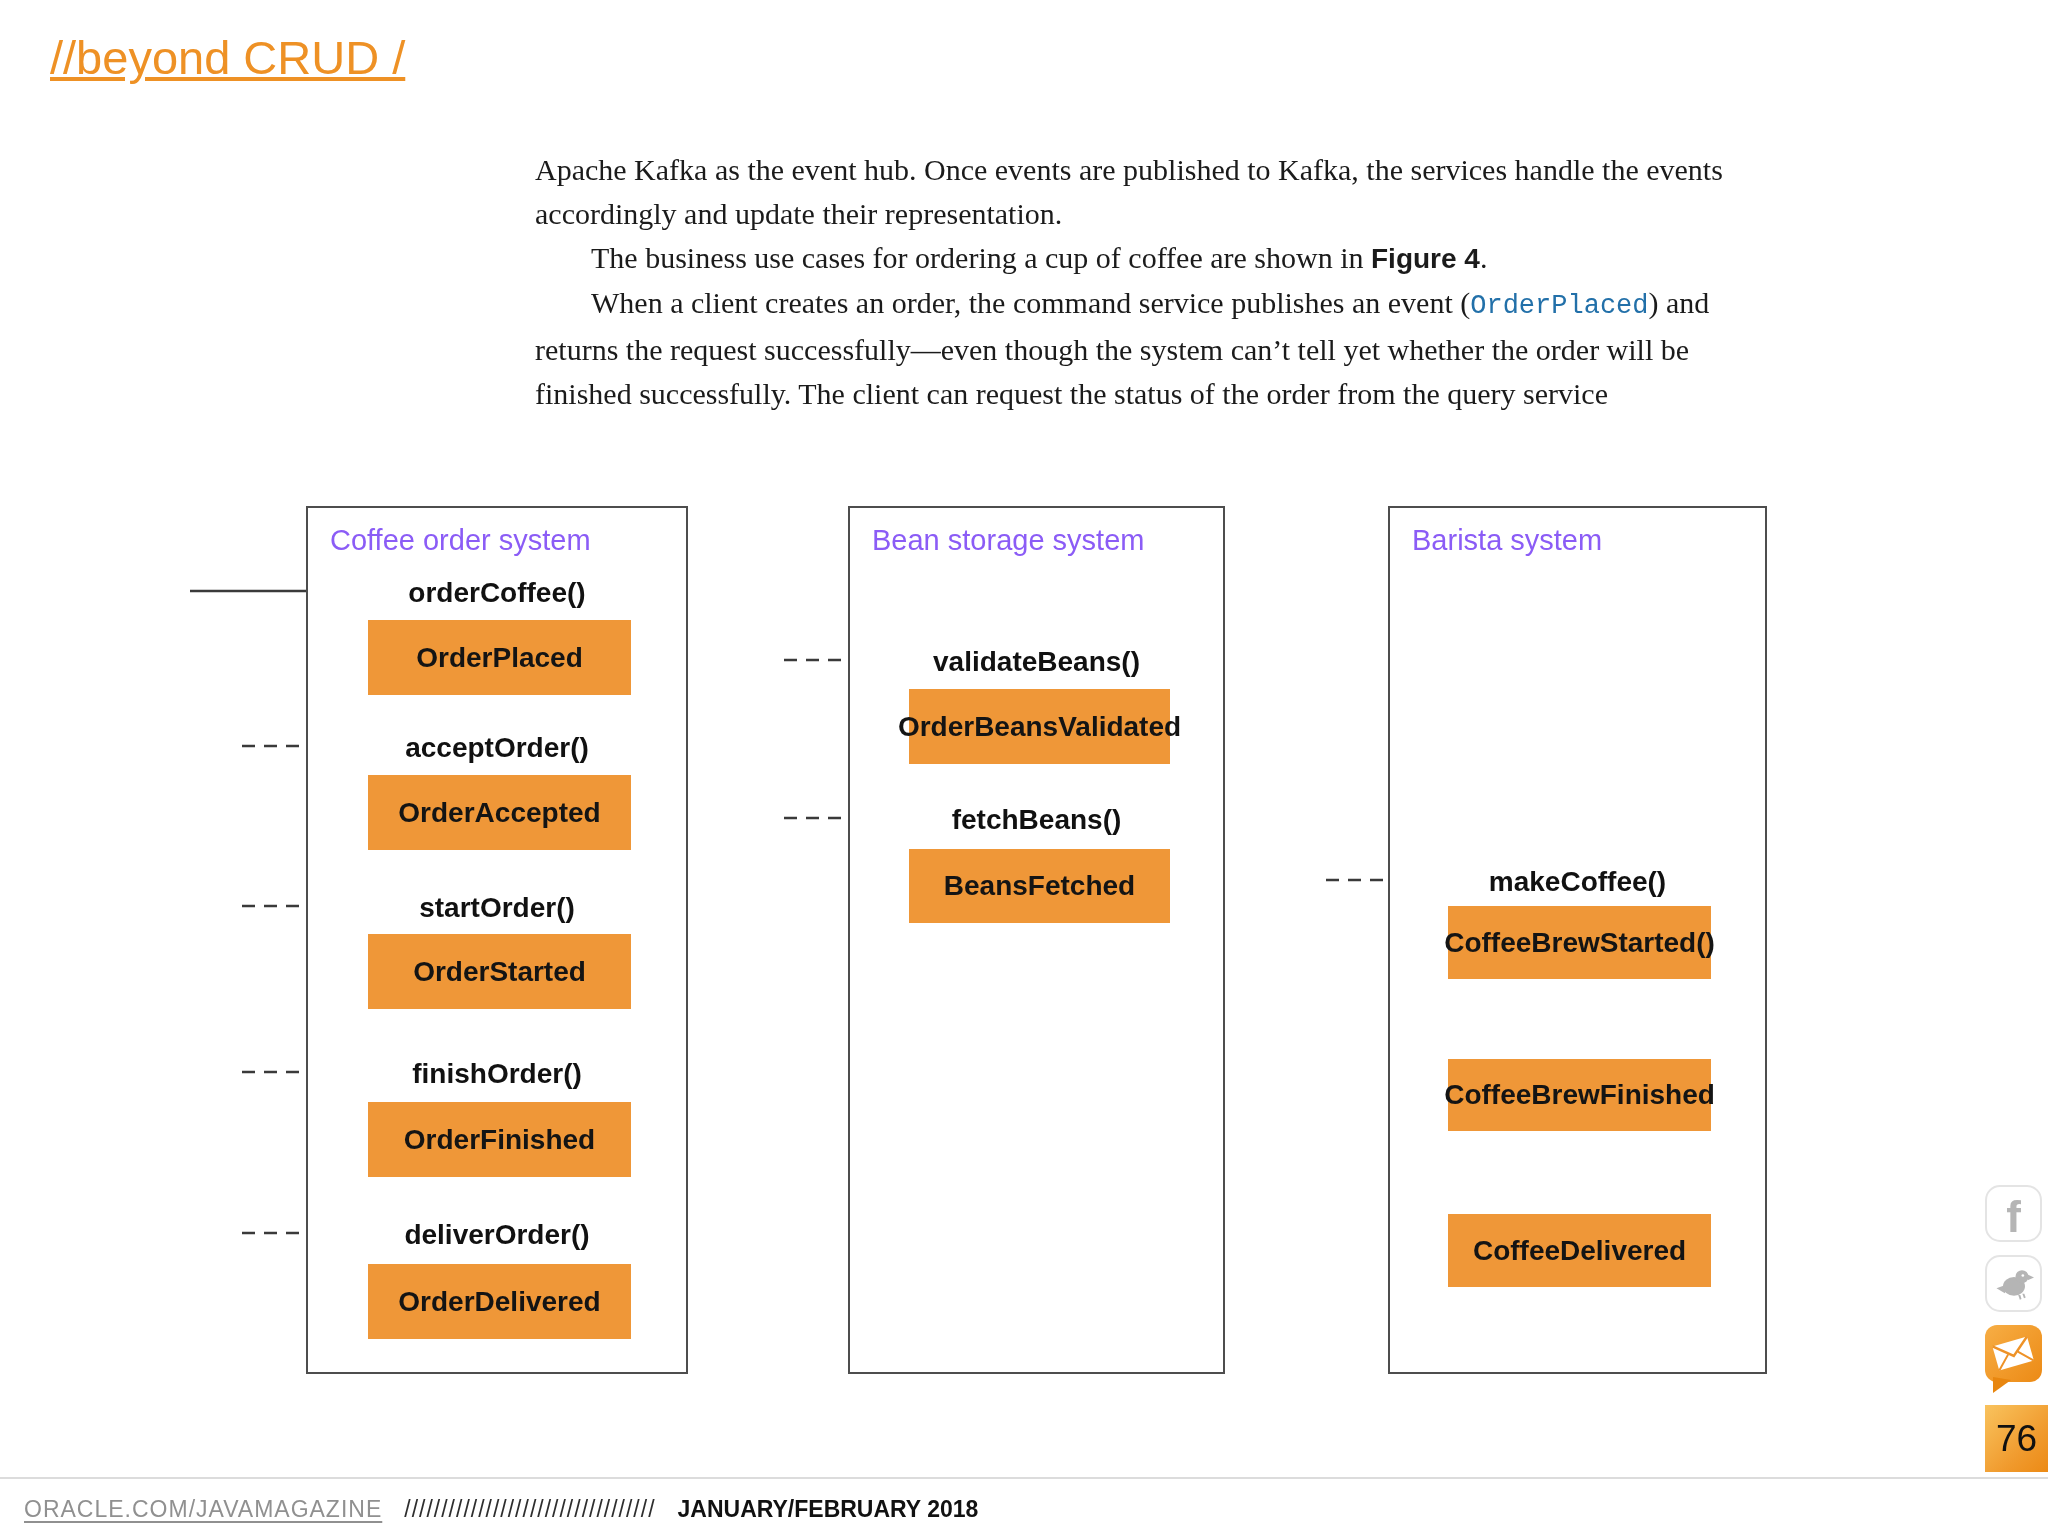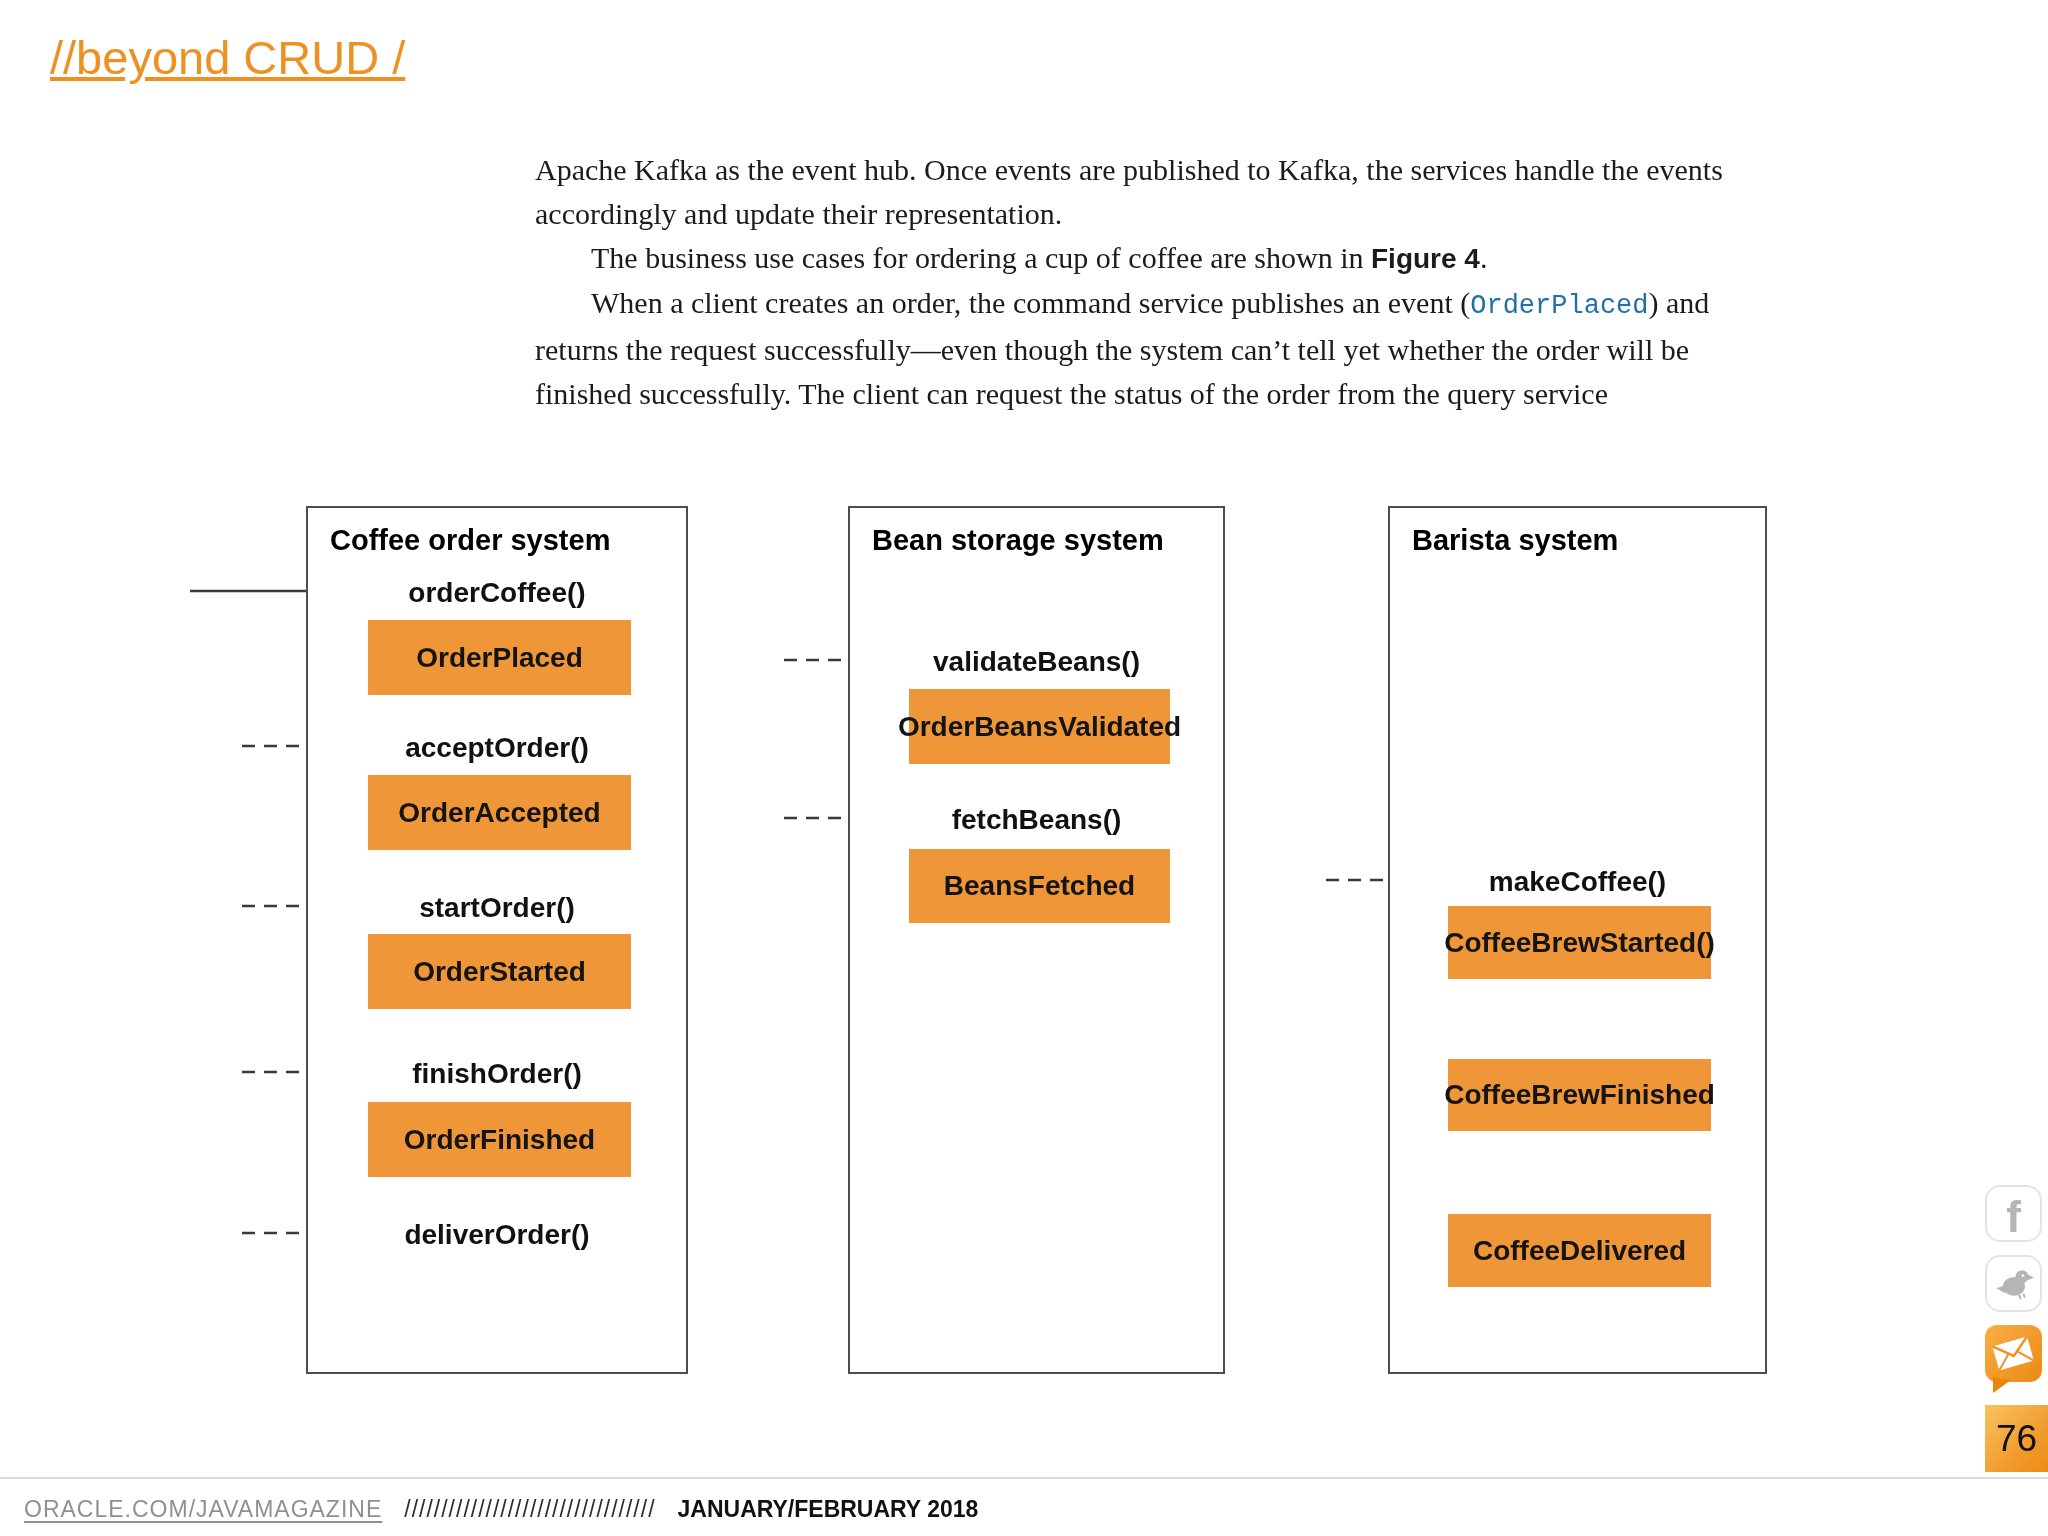--- a/index.html
+++ b/index.html
@@ -36,21 +36,21 @@
   
   .sys{
     position:absolute;top:506px;height:868px;
     border:2px solid #4d4d4d;background:#fff;box-sizing:border-box;
   }
   .sys-coffee{left:306px;width:382px;}
   .sys-bean{left:848px;width:377px;}
   .sys-barista{left:1388px;width:379px;}
   .sys-title{
     position:absolute;left:22px;top:16px;
-    font-size:29px;font-weight:700;color:#000000;
+    font-size:29px;font-weight:400;color:#8b5cf6;
   }
   .method{
     position:absolute;left:0;right:0;text-align:center;
     font-size:28px;font-weight:700;color:#111;height:36px;line-height:36px;
   }
   .event{
     position:absolute;display:flex;align-items:center;justify-content:center;
     background:#EF9738;color:#141414;
     font-size:28px;font-weight:700;
   }
@@ -145,20 +145,21 @@
     <div class="sys-title">Coffee order system</div>
     <div class="method c-m1">orderCoffee()</div>
     <div class="event  c-e1">OrderPlaced</div>
     <div class="method c-m2">acceptOrder()</div>
     <div class="event  c-e2">OrderAccepted</div>
     <div class="method c-m3">startOrder()</div>
     <div class="event  c-e3">OrderStarted</div>
     <div class="method c-m4">finishOrder()</div>
     <div class="event  c-e4">OrderFinished</div>
     <div class="method c-m5">deliverOrder()</div>
+    <div class="event  c-e5">OrderDelivered</div>
   </div>
 
   <div class="sys sys-bean">
     <div class="sys-title">Bean storage system</div>
     <div class="method b-m1">validateBeans()</div>
     <div class="event  b-e1">OrderBeansValidated</div>
     <div class="method b-m2">fetchBeans()</div>
     <div class="event  b-e2">BeansFetched</div>
   </div>
 

